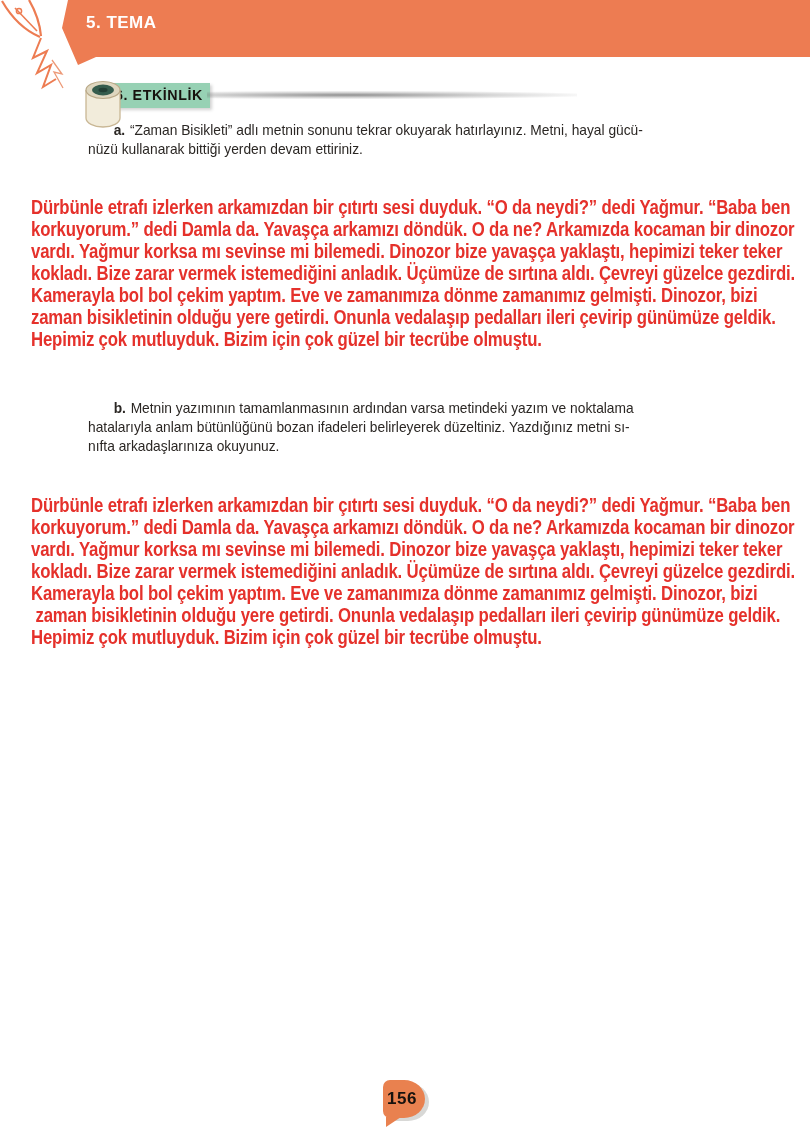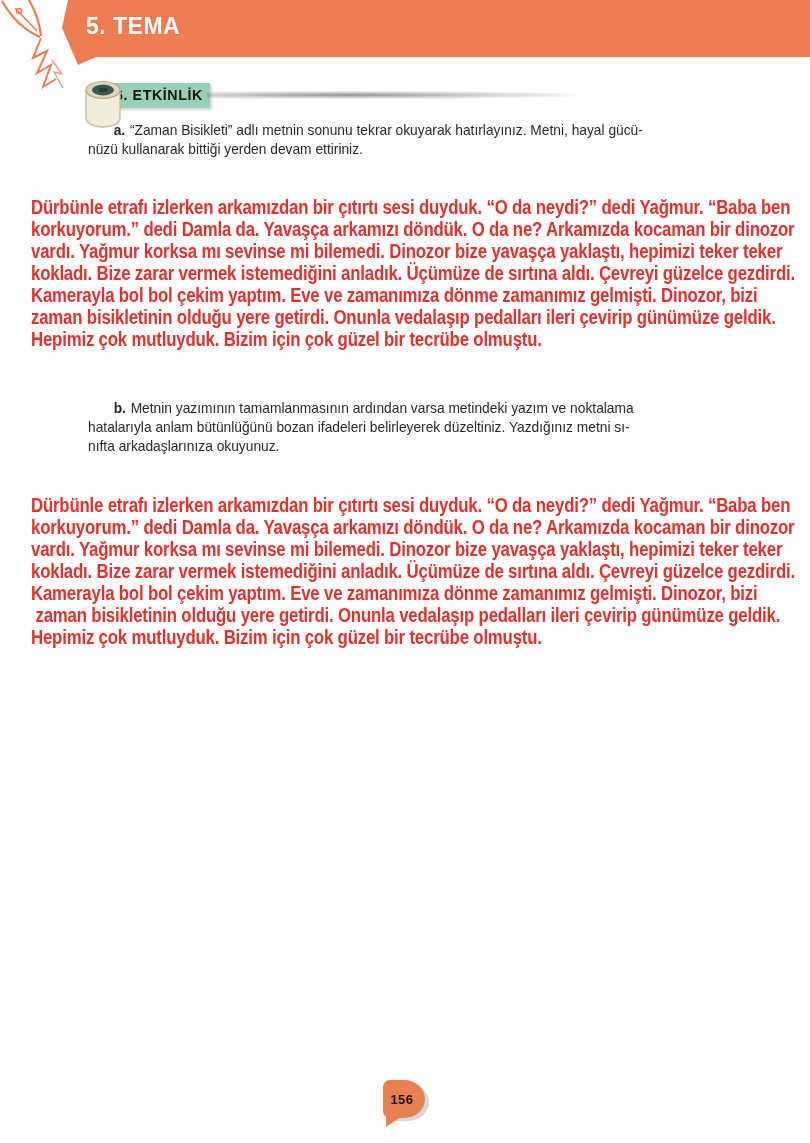--- a/index.html
+++ b/index.html
@@ -2,21 +2,21 @@
 <html><head>
 <meta charset="utf-8">
 <style>
   html,body{margin:0;padding:0;background:#ffffff;}
   .page{position:relative;width:810px;height:1143px;background:#ffffff;overflow:hidden;
         font-family:"Liberation Sans", sans-serif;}
 
   
   .theme-band{position:absolute;left:0;top:0;width:810px;height:66px;background:#ED7C52;
       clip-path:polygon(68px 0,810px 0,810px 57px,96px 57px,78px 65px,62px 28px);}
-  .theme-title{position:absolute;left:86px;top:13px;color:#ffffff;font-size:23px;
+  .theme-title{position:absolute;left:86px;top:13px;color:#ffffff;font-size:17px;
       font-weight:bold;letter-spacing:.5px;}
 
   
   .pen-art{position:absolute;left:0;top:0;}
 
   
   .activity-label{position:absolute;left:92px;top:83px;width:118px;height:25px;
       background:#97D1B4;box-shadow:2px 2px 3px rgba(0,0,0,.18);}
   .activity-text{position:absolute;left:23px;top:3px;color:#17120e;font-size:15px;
       font-weight:bold;letter-spacing:.6px;white-space:nowrap;transform:scaleX(.95);
@@ -41,21 +41,21 @@
   .answer-a{top:196px;}
   .answer-b{top:494px;}
 
   
   .page-badge{position:absolute;left:383px;top:1080px;width:42px;height:38px;
       background:#E9814F;border-radius:7px 50% 50% 7px / 7px 50% 50% 7px;
       box-shadow:4px 3px 0 #d8d8d6;}
   .page-badge:after{content:"";position:absolute;left:3px;bottom:-9px;width:0;height:0;
       border-top:10px solid #E9814F;border-right:15px solid transparent;}
   .page-number{position:absolute;left:0;top:0;width:38px;height:38px;display:flex;
-      align-items:center;justify-content:center;color:#17120e;font-size:13px;
+      align-items:center;justify-content:center;color:#17120e;font-size:17px;
       font-weight:bold;letter-spacing:.5px;}
 </style>
 </head>
 <body>
 
 <div class="page">
 
   <div class="theme-band"></div>
   <div class="theme-title">5. TEMA</div>
 

